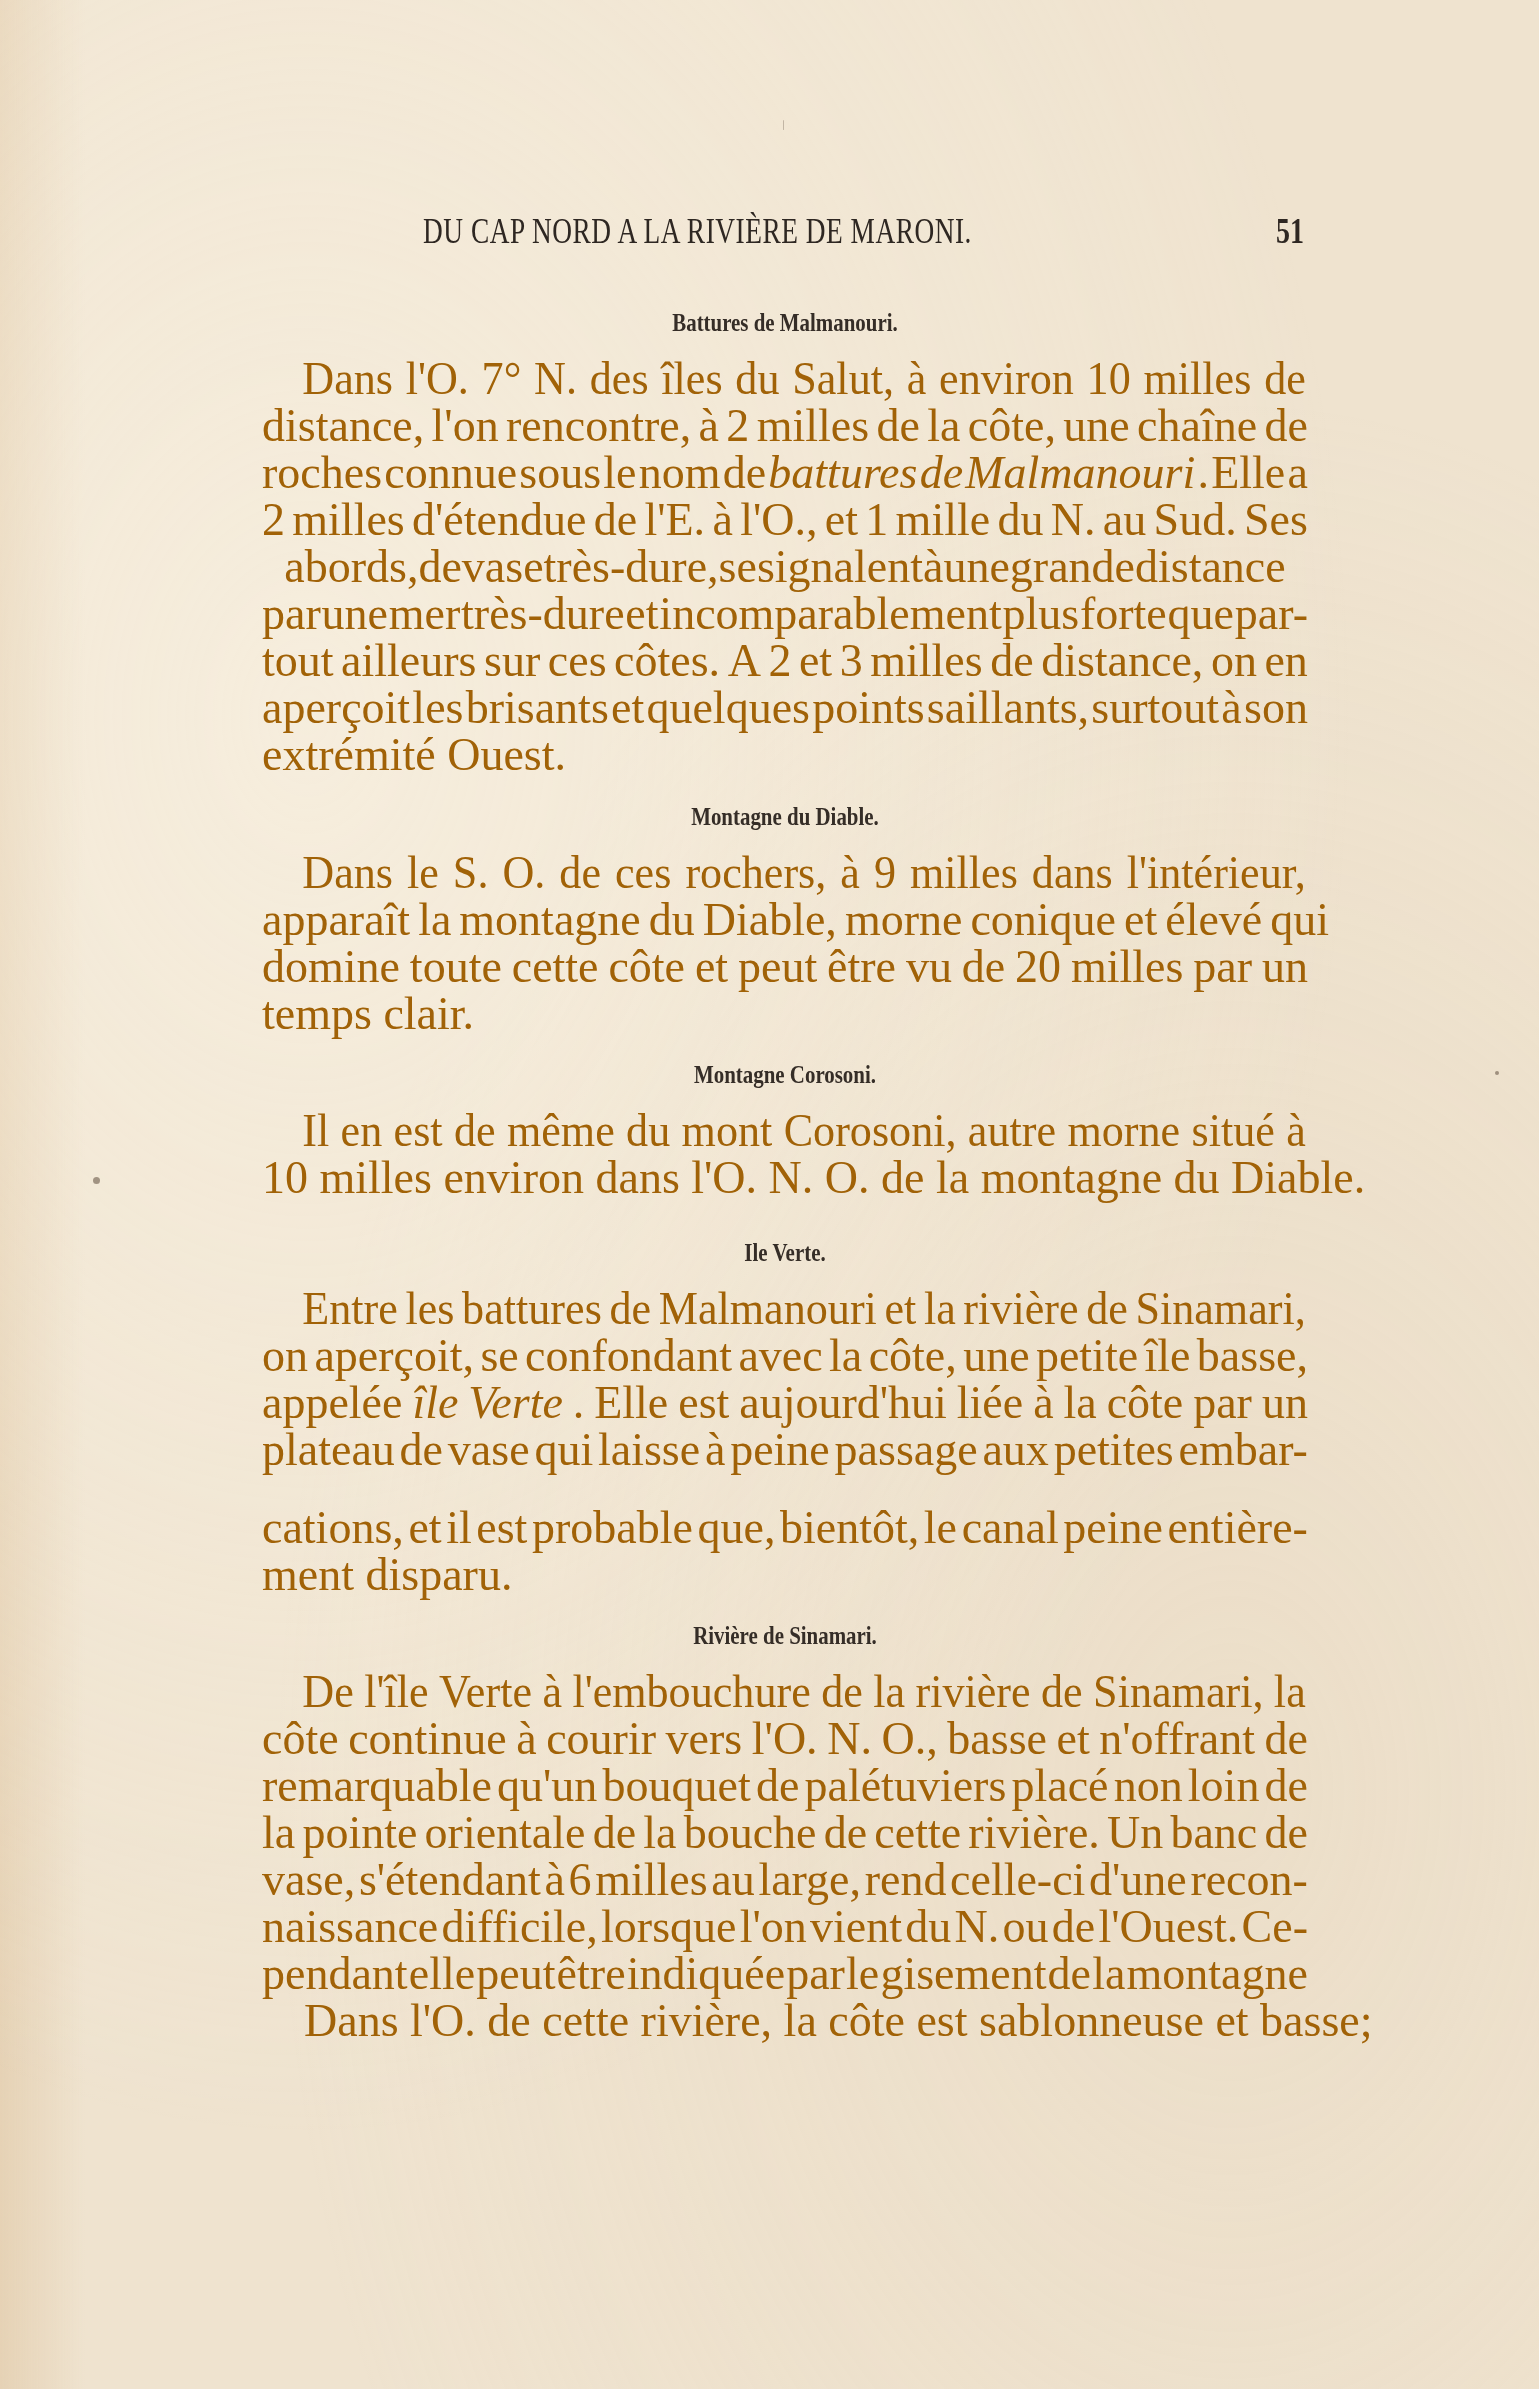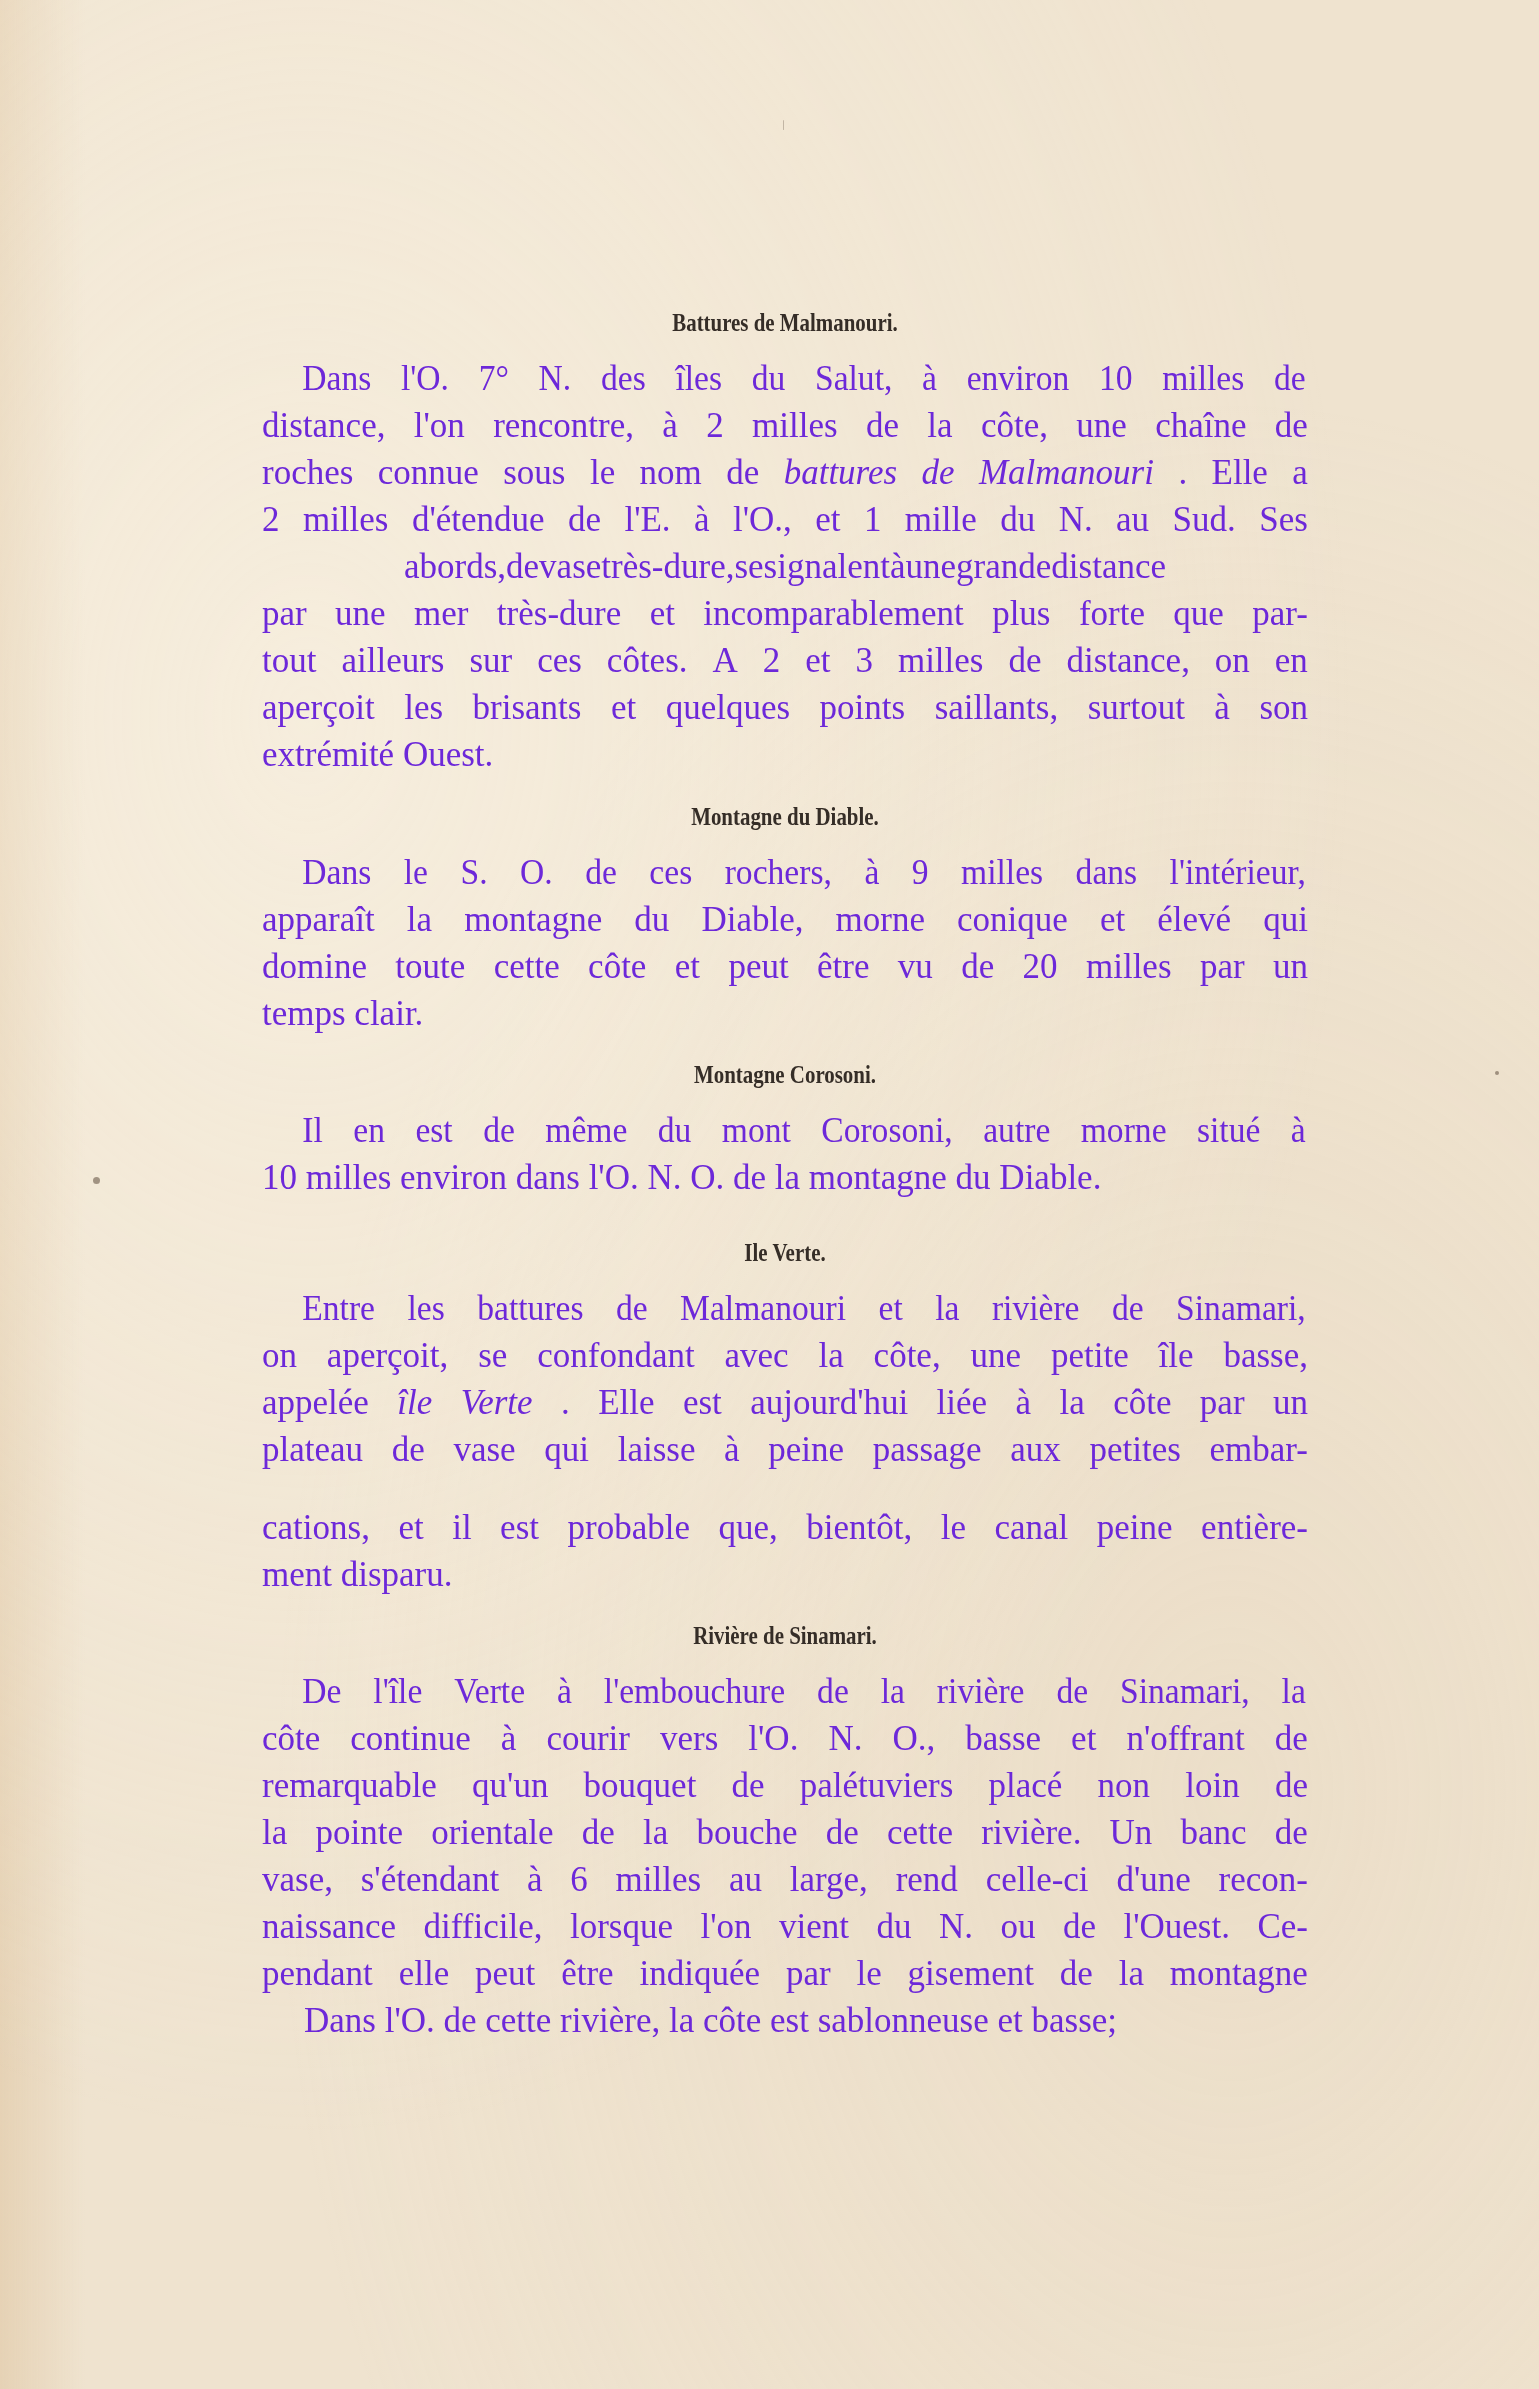--- a/index.html
+++ b/index.html
@@ -66,25 +66,25 @@
       font-weight: bold;
       color: #352d27;
       margin: 0;
       height: 51px;
       line-height: 51px;
       transform: scaleX(0.82);
       white-space: nowrap;
     }
     .para {
       margin: 0;
-      font-size: 35px;
+      font-size: 46px;
       line-height: 47px;
       text-align: justify;
       text-align-last: left;
-      color: #6d28d9;
+      color: #a16207;
     }
     .line {
       display: block;
       white-space: nowrap;
       height: 47px;
       line-height: 47px;
       transform-origin: left center;
     }
     .line.justify {
       display: flex;
@@ -99,20 +99,24 @@
       background: #6b5a4a;
       border-radius: 50%;
       opacity: 0.6;
     }
   </style>
 </head>
 <body>
 
 <div class="page">
 
+  <div class="running-head">
+    <span class="running-title">DU CAP NORD A LA RIVIÈRE DE MARONI.</span>
+    <span class="page-number">51</span>
+  </div>
 
   <div class="column" id="column">
 
     <section>
       <h2 class="section-heading">Battures de Malmanouri.</h2>
       <div class="gap-s"></div>
       <p class="para">
         <span class="line justify" style="padding-left: 42px; width: 1046px; transform: scaleX(0.959405);">
             <span class="w">Dans</span>
             <span class="w">l'O.</span>

